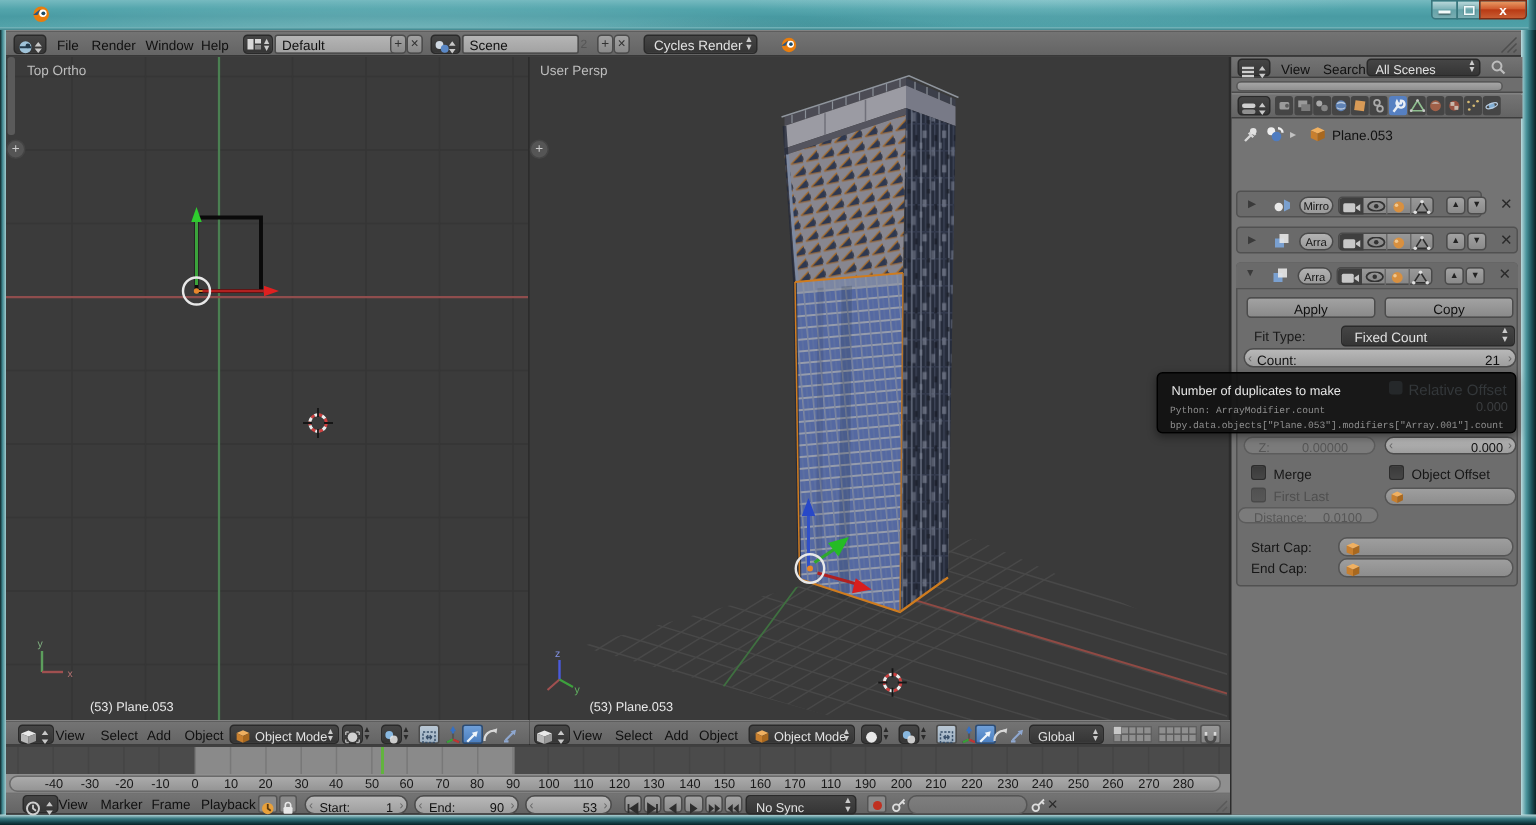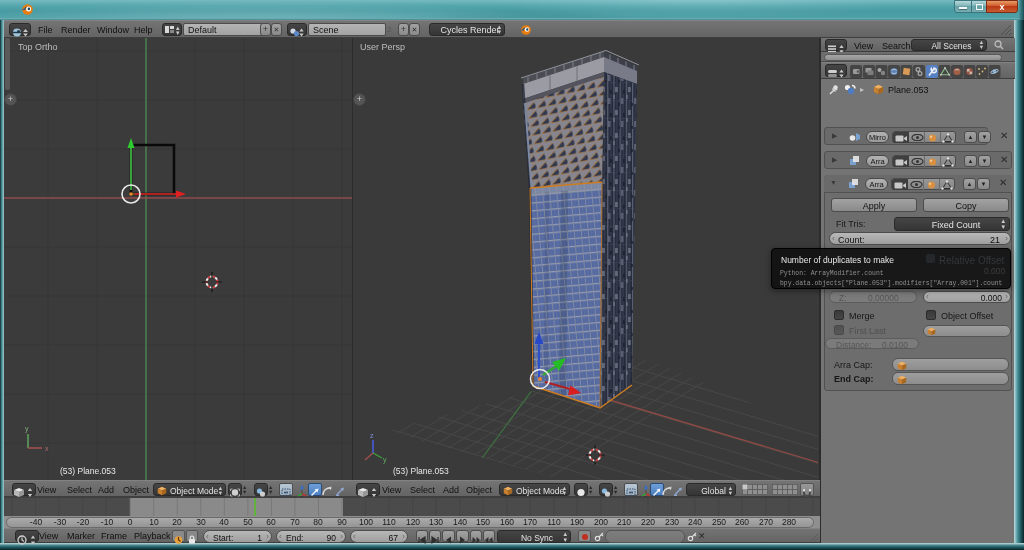--- a/index.html
+++ b/index.html
@@ -1,21 +1,21 @@
 <!DOCTYPE html>
 <html><head><meta charset="utf-8">
 <style>
 html,body{margin:0;padding:0;}
 body{width:1024px;height:550px;position:relative;overflow:hidden;background:#000;
   font-family:"Liberation Sans", sans-serif;}
 *{box-sizing:border-box;}
 .abs{position:absolute;}
 .hdr{background:linear-gradient(#747474,#646464);border-top:1px solid #828282;border-bottom:1px solid #3e3e3e;}
 .mtxt{color:#101010;font-size:9px;}
-.ddark{background:linear-gradient(#454545,#353535);border:1px solid #2a2a2a;border-radius:3px;color:#e2e2e2;text-align:center;}
+.ddark{background:linear-gradient(#454545,#353535);border:1px solid #2a2a2a;border-radius:3px;color:#e2e2e2;}
 .btn{background:linear-gradient(#a2a2a2,#8a8a8a);border:1px solid #4c4c4c;border-radius:3px;color:#101010;}
 .pill{background:linear-gradient(#b8b8b8,#9e9e9e);border:1px solid #4c4c4c;border-radius:7px;color:#101010;}
 .pilldim{background:#7b7b7b;border:1px solid #5c5c5c;border-radius:7px;color:#565656;}
 .cb{width:10px;height:10px;background:linear-gradient(#3a3a3a,#464646);border:1px solid #2c2c2c;border-radius:2px;}
 </style></head>
 <body>
 
 <div class="abs" id="titlebar" style="left:0;top:0;width:1024px;height:20px;
  background:linear-gradient(180deg,#76bac0 0%,#53a5ac 30%,#499ba3 55%,#50a2a9 100%);">
   <div class="abs" style="left:0;top:0;width:1024px;height:20px;
@@ -597,21 +597,21 @@
         </svg>
     </div>
     <div class="abs btn" style="left:139px;top:2.5px;width:13px;height:12px;font-size:6px;color:#222;text-align:center;line-height:11px;">▲</div>
     <div class="abs btn" style="left:153px;top:2.5px;width:13px;height:12px;font-size:6px;color:#222;text-align:center;line-height:11px;">▼</div>
     <div class="abs" style="left:175px;top:2px;font-size:10px;color:#2a2a2a;">✕</div>
   </div>
 
   <div class="abs btn" style="left:10px;top:160px;width:86px;height:14px;font-size:9px;text-align:center;padding-top:2px;">Apply</div>
   <div class="abs btn" style="left:102px;top:160px;width:86px;height:14px;font-size:9px;text-align:center;padding-top:2px;">Copy</div>
 
-  <div class="abs" style="left:15px;top:181px;font-size:9px;color:#1a1a1a;">Fit Tris:</div>
+  <div class="abs" style="left:15px;top:181px;font-size:9px;color:#1a1a1a;">Fit Type:</div>
   <div class="abs ddark" style="left:73px;top:179px;width:116px;height:14px;font-size:9px;padding:2px 0 0 8px;">Fixed Count
     <div class="abs" style="right:4px;top:0px;color:#ccc;font-size:7px;line-height:5.5px;">▴<br>▾</div>
   </div>
 
   <div class="abs pill" style="left:8px;top:194px;width:182px;height:13px;">
     <div class="abs" style="left:8px;top:1.5px;font-size:9px;">Count:</div>
     <div class="abs" style="right:10px;top:1.5px;font-size:9px;">21</div>
     <div class="abs" style="left:2px;top:1px;font-size:8px;color:#666;">‹</div>
     <div class="abs" style="right:2px;top:1px;font-size:8px;color:#666;">›</div>
   </div>
@@ -639,29 +639,29 @@
         <path d="M1 3.5 L6.5 6 V12 L1 9.5 Z" fill="#c87f2e"></path>
         <path d="M12 3.5 L6.5 6 V12 L12 9.5 Z" fill="#a8681f"></path>
       </svg>
   </div>
 
   <div class="abs pilldim" style="left:4px;top:300px;width:94px;height:11px;">
     <div class="abs" style="left:10px;top:1px;font-size:8.5px;">Distance:</div>
     <div class="abs" style="right:10px;top:1px;font-size:8.5px;">0.0100</div>
   </div>
 
-  <div class="abs" style="left:13px;top:322px;font-size:9px;color:#161616;">Arra Cap:</div>
+  <div class="abs" style="left:13px;top:322px;font-size:9px;color:#161616;">Start Cap:</div>
   <div class="abs" style="left:71px;top:320px;width:117px;height:13px;background:linear-gradient(#9e9e9e,#8d8d8d);border:1px solid #555;border-radius:6px;">
     <svg class="abs" style="left:4px;top:1.5px" width="10" height="10" viewBox="0 0 13 13">
         <path d="M6.5 1 L12 3.5 L6.5 6 L1 3.5 Z" fill="#f0b060"></path>
         <path d="M1 3.5 L6.5 6 V12 L1 9.5 Z" fill="#c87f2e"></path>
         <path d="M12 3.5 L6.5 6 V12 L12 9.5 Z" fill="#a8681f"></path>
       </svg>
   </div>
-  <div class="abs" style="left:13px;top:336px;font-size:9px;color:#161616;font-weight:bold;">End Cap:</div>
+  <div class="abs" style="left:13px;top:336px;font-size:9px;color:#161616;">End Cap:</div>
   <div class="abs" style="left:71px;top:334px;width:117px;height:13px;background:linear-gradient(#9e9e9e,#8d8d8d);border:1px solid #555;border-radius:6px;">
     <svg class="abs" style="left:4px;top:1.5px" width="10" height="10" viewBox="0 0 13 13">
         <path d="M6.5 1 L12 3.5 L6.5 6 L1 3.5 Z" fill="#f0b060"></path>
         <path d="M1 3.5 L6.5 6 V12 L1 9.5 Z" fill="#c87f2e"></path>
         <path d="M12 3.5 L6.5 6 V12 L12 9.5 Z" fill="#a8681f"></path>
       </svg>
   </div>
 </div>
 
 <div class="abs" id="timeline" style="left:4px;top:497px;width:816px;height:46px;background:#4c4c4c;">
@@ -738,21 +738,21 @@
       <div class="abs" style="left:2px;top:1px;font-size:8px;color:#666;">‹</div>
         <div class="abs" style="right:2px;top:1px;font-size:8px;color:#666;">›</div>
     </div>
     <div class="abs pill" style="left:272px;top:1px;width:70px;height:13px;">
       <div class="abs" style="left:9px;top:1.5px;font-size:8.5px;">End:</div>
       <div class="abs" style="right:9px;top:1.5px;font-size:8.5px;">90</div>
       <div class="abs" style="left:2px;top:1px;font-size:8px;color:#666;">‹</div>
         <div class="abs" style="right:2px;top:1px;font-size:8px;color:#666;">›</div>
     </div>
     <div class="abs pill" style="left:346px;top:1px;width:58px;height:13px;">
-      <div class="abs" style="right:9px;top:1.5px;font-size:8.5px;">67</div>
+      <div class="abs" style="right:9px;top:1.5px;font-size:8.5px;">53</div>
       <div class="abs" style="left:2px;top:1px;font-size:8px;color:#666;">‹</div>
         <div class="abs" style="right:2px;top:1px;font-size:8px;color:#666;">›</div>
     </div>
     <div class="abs btn" style="left:412px;top:1px;width:12px;height:12px;"><svg width="10" height="10" viewBox="0 0 10 10">
           <path d="M2 2 v6 M8 2 L3.5 5 L8 8 Z" fill="#2e2e2e" stroke="#2e2e2e" stroke-width="1.2"></path>
         </svg></div>
     <div class="abs btn" style="left:425px;top:1px;width:12px;height:12px;"><svg width="10" height="10" viewBox="0 0 10 10">
           <path d="M8 2 v6 M2 2 L6.5 5 L2 8 Z" fill="#2e2e2e" stroke="#2e2e2e" stroke-width="1.2"></path>
         </svg></div>
     <div class="abs btn" style="left:438px;top:1px;width:13px;height:12px;"><svg width="11" height="10" viewBox="0 0 11 10">

